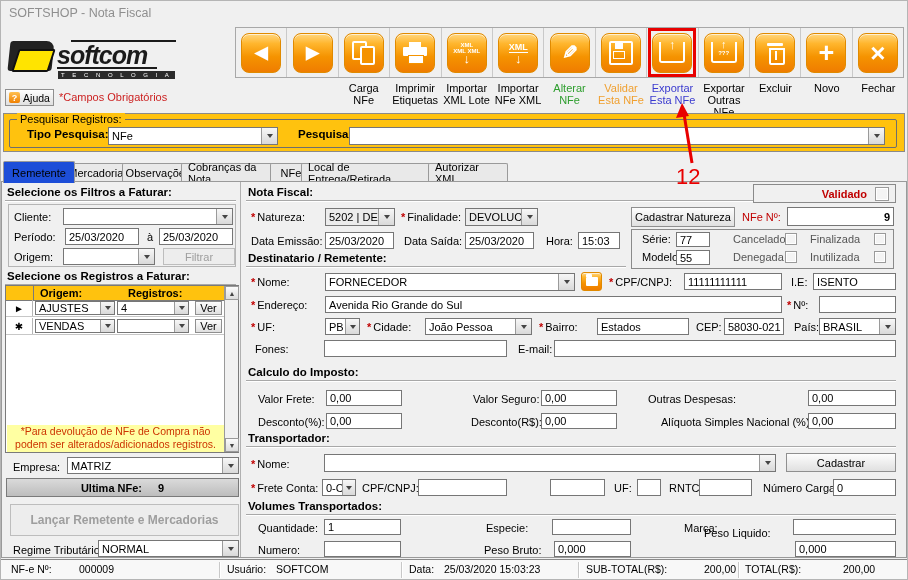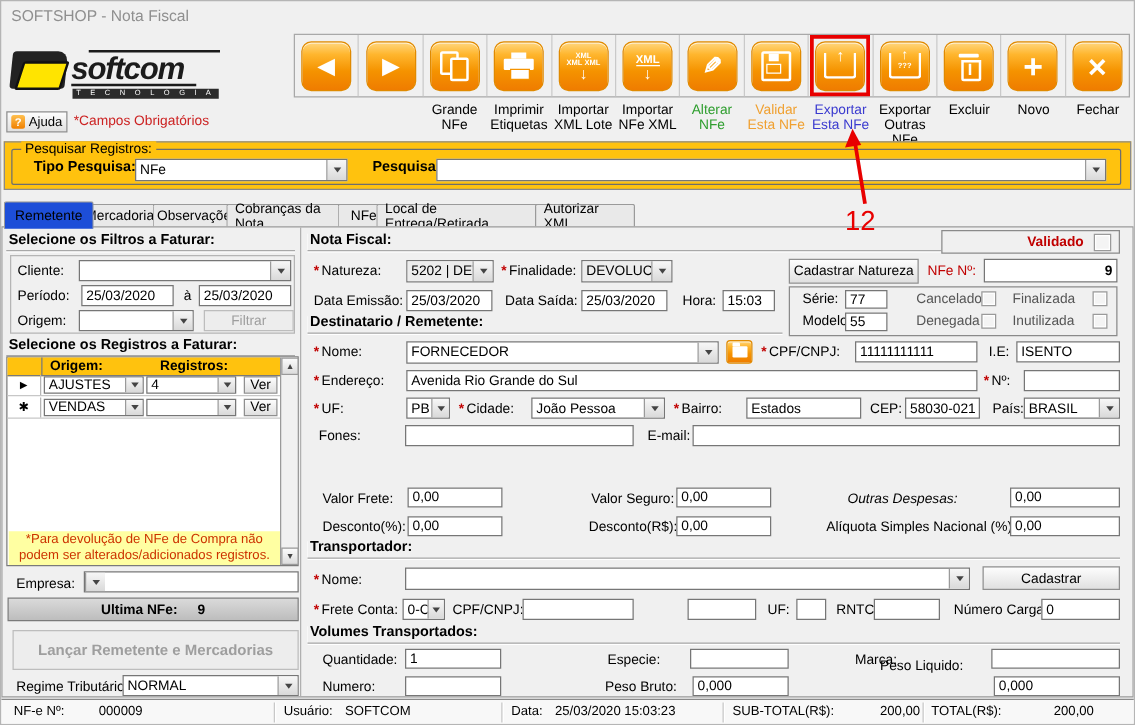--- a/index.html
+++ b/index.html
@@ -196,21 +196,21 @@
     <div class="tcell">
         <div class="icon-btn">
           <span class="g-x">×</span>
         </div>
       </div>
   </div>
 
   <div class="abs tlabs" style="left:234px;top:79px;width:669px;height:26px;">
     <div class="tlab"></div>
     <div class="tlab"></div>
-    <div class="tlab"><span>Grande</span><br><span>NFe</span></div>
+    <div class="tlab"><span>Carga</span><br><span>NFe</span></div>
     <div class="tlab"><span>Imprimir</span><br><span>Etiquetas</span></div>
     <div class="tlab"><span>Importar</span><br><span>XML Lote</span></div>
     <div class="tlab"><span>Importar</span><br><span>NFe XML</span></div>
     <div class="tlab" style="color:#2e9e2e;"><span>Alterar</span><br><span>NFe</span></div>
     <div class="tlab" style="color:#f0a030;"><span>Validar</span><br><span>Esta NFe</span></div>
     <div class="tlab" style="color:#3a3acf;"><span>Exportar</span><br><span>Esta NFe</span></div>
     <div class="tlab"><span>Exportar</span><br><span>Outras NFe</span></div>
     <div class="tlab"><span>Excluir</span></div>
     <div class="tlab"><span>Novo</span></div>
     <div class="tlab"><span>Fechar</span></div>
@@ -322,20 +322,21 @@
       <div class="sbbtn abs" style="left:0;top:152px;width:14px;height:14px;">▼</div>
     </div>
 
     <div class="note abs" style="left:1px;top:139px;width:217px;height:27px;">
       <span>*Para devolução de NFe de Compra não</span><br><span>podem ser alterados/adicionados registros.</span>
     </div>
   </div>
 
   <div class="abs lbl" style="left:12px;top:458px;height:16px;">Empresa:</div>
   <div class="abs combo" style="left:66px;top:456px;width:172px;height:17px;">
+    <span class="cval">MATRIZ</span>
       <span class="cbtn">
         <i class="chev"></i>
       </span>
   </div>
   <div class="abs ultima" style="left:5px;top:477px;width:233px;height:19px;">
     <span>Ultima NFe:</span>
       <span style="margin-left:16px;">9</span>
   </div>
   <div class="abs btn disabled" style="left:9px;top:503px;width:229px;height:32px;font-weight:bold;font-size:12px;">Lançar Remetente e Mercadorias</div>
   <div class="abs lbl" style="left:12px;top:541px;height:16px;">Regime Tributário:</div>
@@ -467,25 +468,26 @@
       <span class="cbtn">
         <i class="chev"></i>
       </span>
   </div>
 
   <div class="abs lbl" style="left:254px;top:340px;height:16px;">Fones:</div>
   <div class="abs fld" style="left:323px;top:339px;width:183px;height:17px;"></div>
   <div class="abs lbl" style="left:517px;top:340px;height:16px;">E-mail:</div>
   <div class="abs fld" style="left:553px;top:339px;width:342px;height:17px;"></div>
 
+  <div class="abs sec" style="left:245px;top:365px;width:650px;">Calculo do Imposto:</div>
   <div class="abs lbl" style="left:257px;top:390px;height:16px;">Valor Frete:</div>
   <div class="abs fld" style="left:325px;top:389px;width:76px;height:16px;">0,00</div>
   <div class="abs lbl" style="left:472px;top:390px;height:16px;">Valor Seguro:</div>
   <div class="abs fld" style="left:540px;top:389px;width:76px;height:16px;">0,00</div>
-  <div class="abs lbl" style="left:677px;top:390px;height:16px;font-style:italic;">Outras Despesas:</div>
+  <div class="abs lbl" style="left:647px;top:390px;height:16px;">Outras Despesas:</div>
   <div class="abs fld" style="left:807px;top:389px;width:88px;height:16px;">0,00</div>
   <div class="abs lbl" style="left:257px;top:413px;height:16px;">Desconto(%):</div>
   <div class="abs fld" style="left:325px;top:412px;width:76px;height:16px;">0,00</div>
   <div class="abs lbl" style="left:470px;top:413px;height:16px;">Desconto(R$):</div>
   <div class="abs fld" style="left:540px;top:412px;width:76px;height:16px;">0,00</div>
   <div class="abs lbl" style="left:660px;top:413px;height:16px;">Alíquota Simples Nacional (%):</div>
   <div class="abs fld" style="left:807px;top:412px;width:88px;height:16px;">0,00</div>
 
   <div class="abs sec" style="left:245px;top:431px;width:650px;">Transportador:</div>
   <div class="abs lbl" style="left:250px;top:455px;height:16px;">

